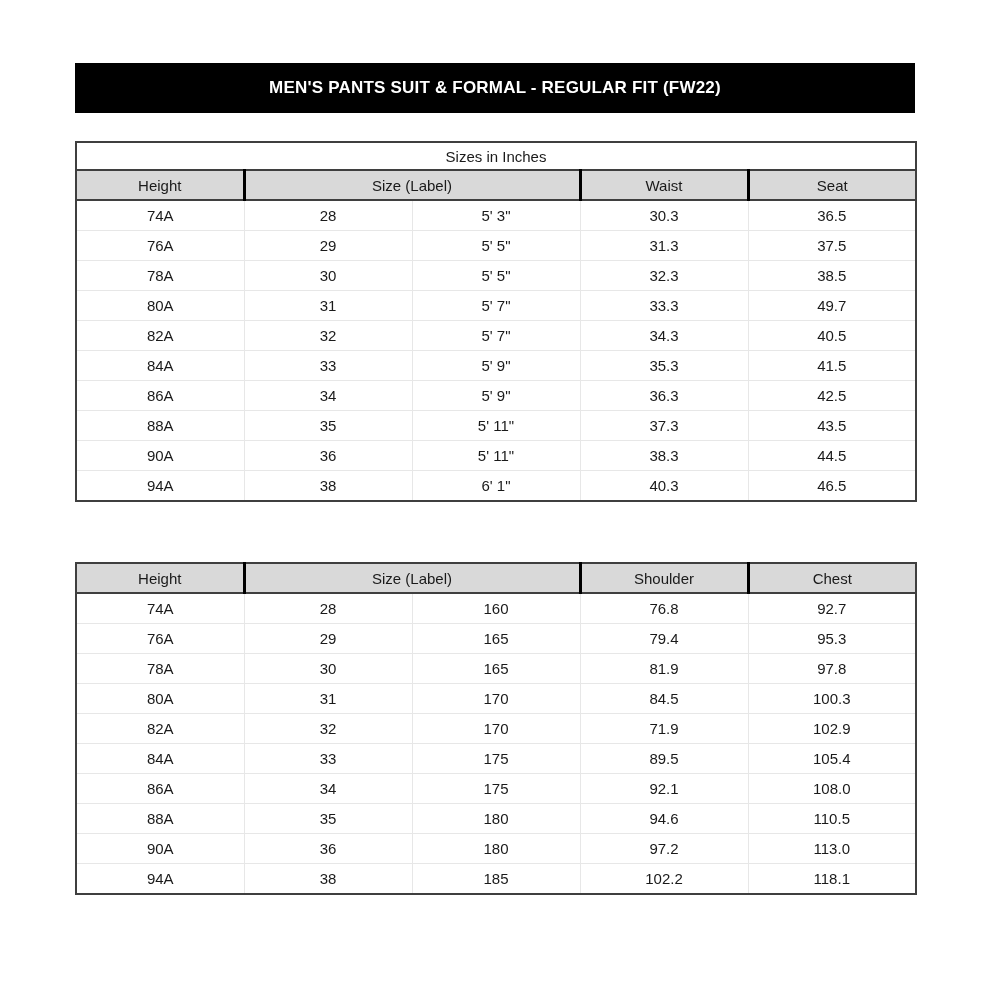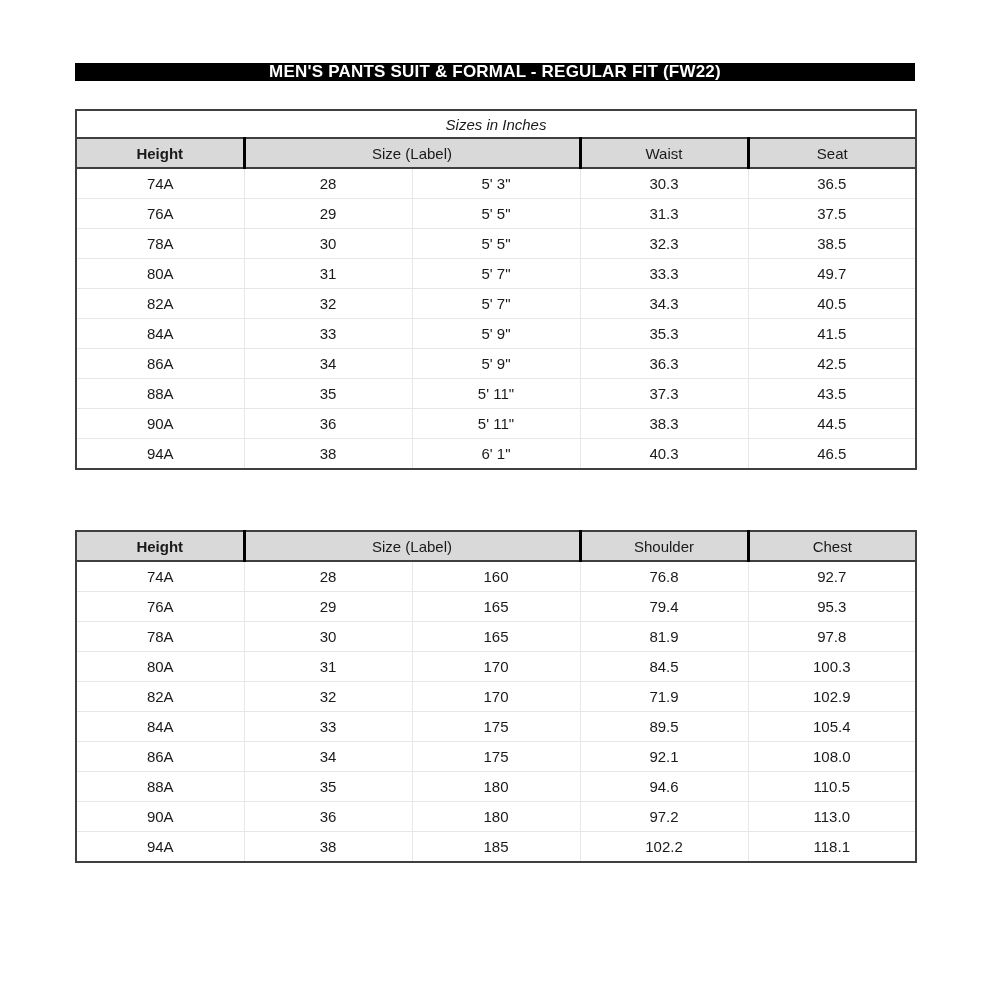--- a/index.html
+++ b/index.html
@@ -12,21 +12,21 @@
     background: #ffffff;
     font-family: "Liberation Sans", sans-serif;
     color: #1a1a1a;
     overflow: hidden;
   }
   .sheet {
     width: 840px;
     margin: 63px 0 0 75px;
   }
   .title-bar {
-    height: 18px;
+    height: 50px;
     background: var(--title-bar-bg, #000000);
     color: var(--title-bar-fg, #ffffff);
     display: flex;
     align-items: center;
     justify-content: center;
     font-weight: 700;
     font-size: 17px;
     letter-spacing: 0.2px;
   }
   table.size-table {
@@ -43,29 +43,28 @@
     text-align: center;
     font-weight: 400;
     font-size: 15px;
     white-space: nowrap;
     overflow: hidden;
   }
   .title-cell {
     height: 26px;
     background: #ffffff;
     border-bottom: 2px solid var(--border-dark, #3f3f3f);
-    font-style: italic;
   }
   .head-row th {
     background: var(--header-bg, #d9d9d9);
     height: 28px;
     border-bottom: 2px solid var(--border-dark, #3f3f3f);
     border-left: 3px solid #000000;
   }
-  .head-row th:first-child { border-left: none; font-weight: bold; }
+  .head-row th:first-child { border-left: none; }
   tbody td {
     height: 29px;
     border-left: 1px solid var(--border-light, #e7e7e7);
     border-top: 1px solid var(--border-light, #e7e7e7);
   }
   tbody td:first-child { border-left: none; }
   tbody tr:first-child td { border-top: none; }
 </style>
 </head>
 <body>

